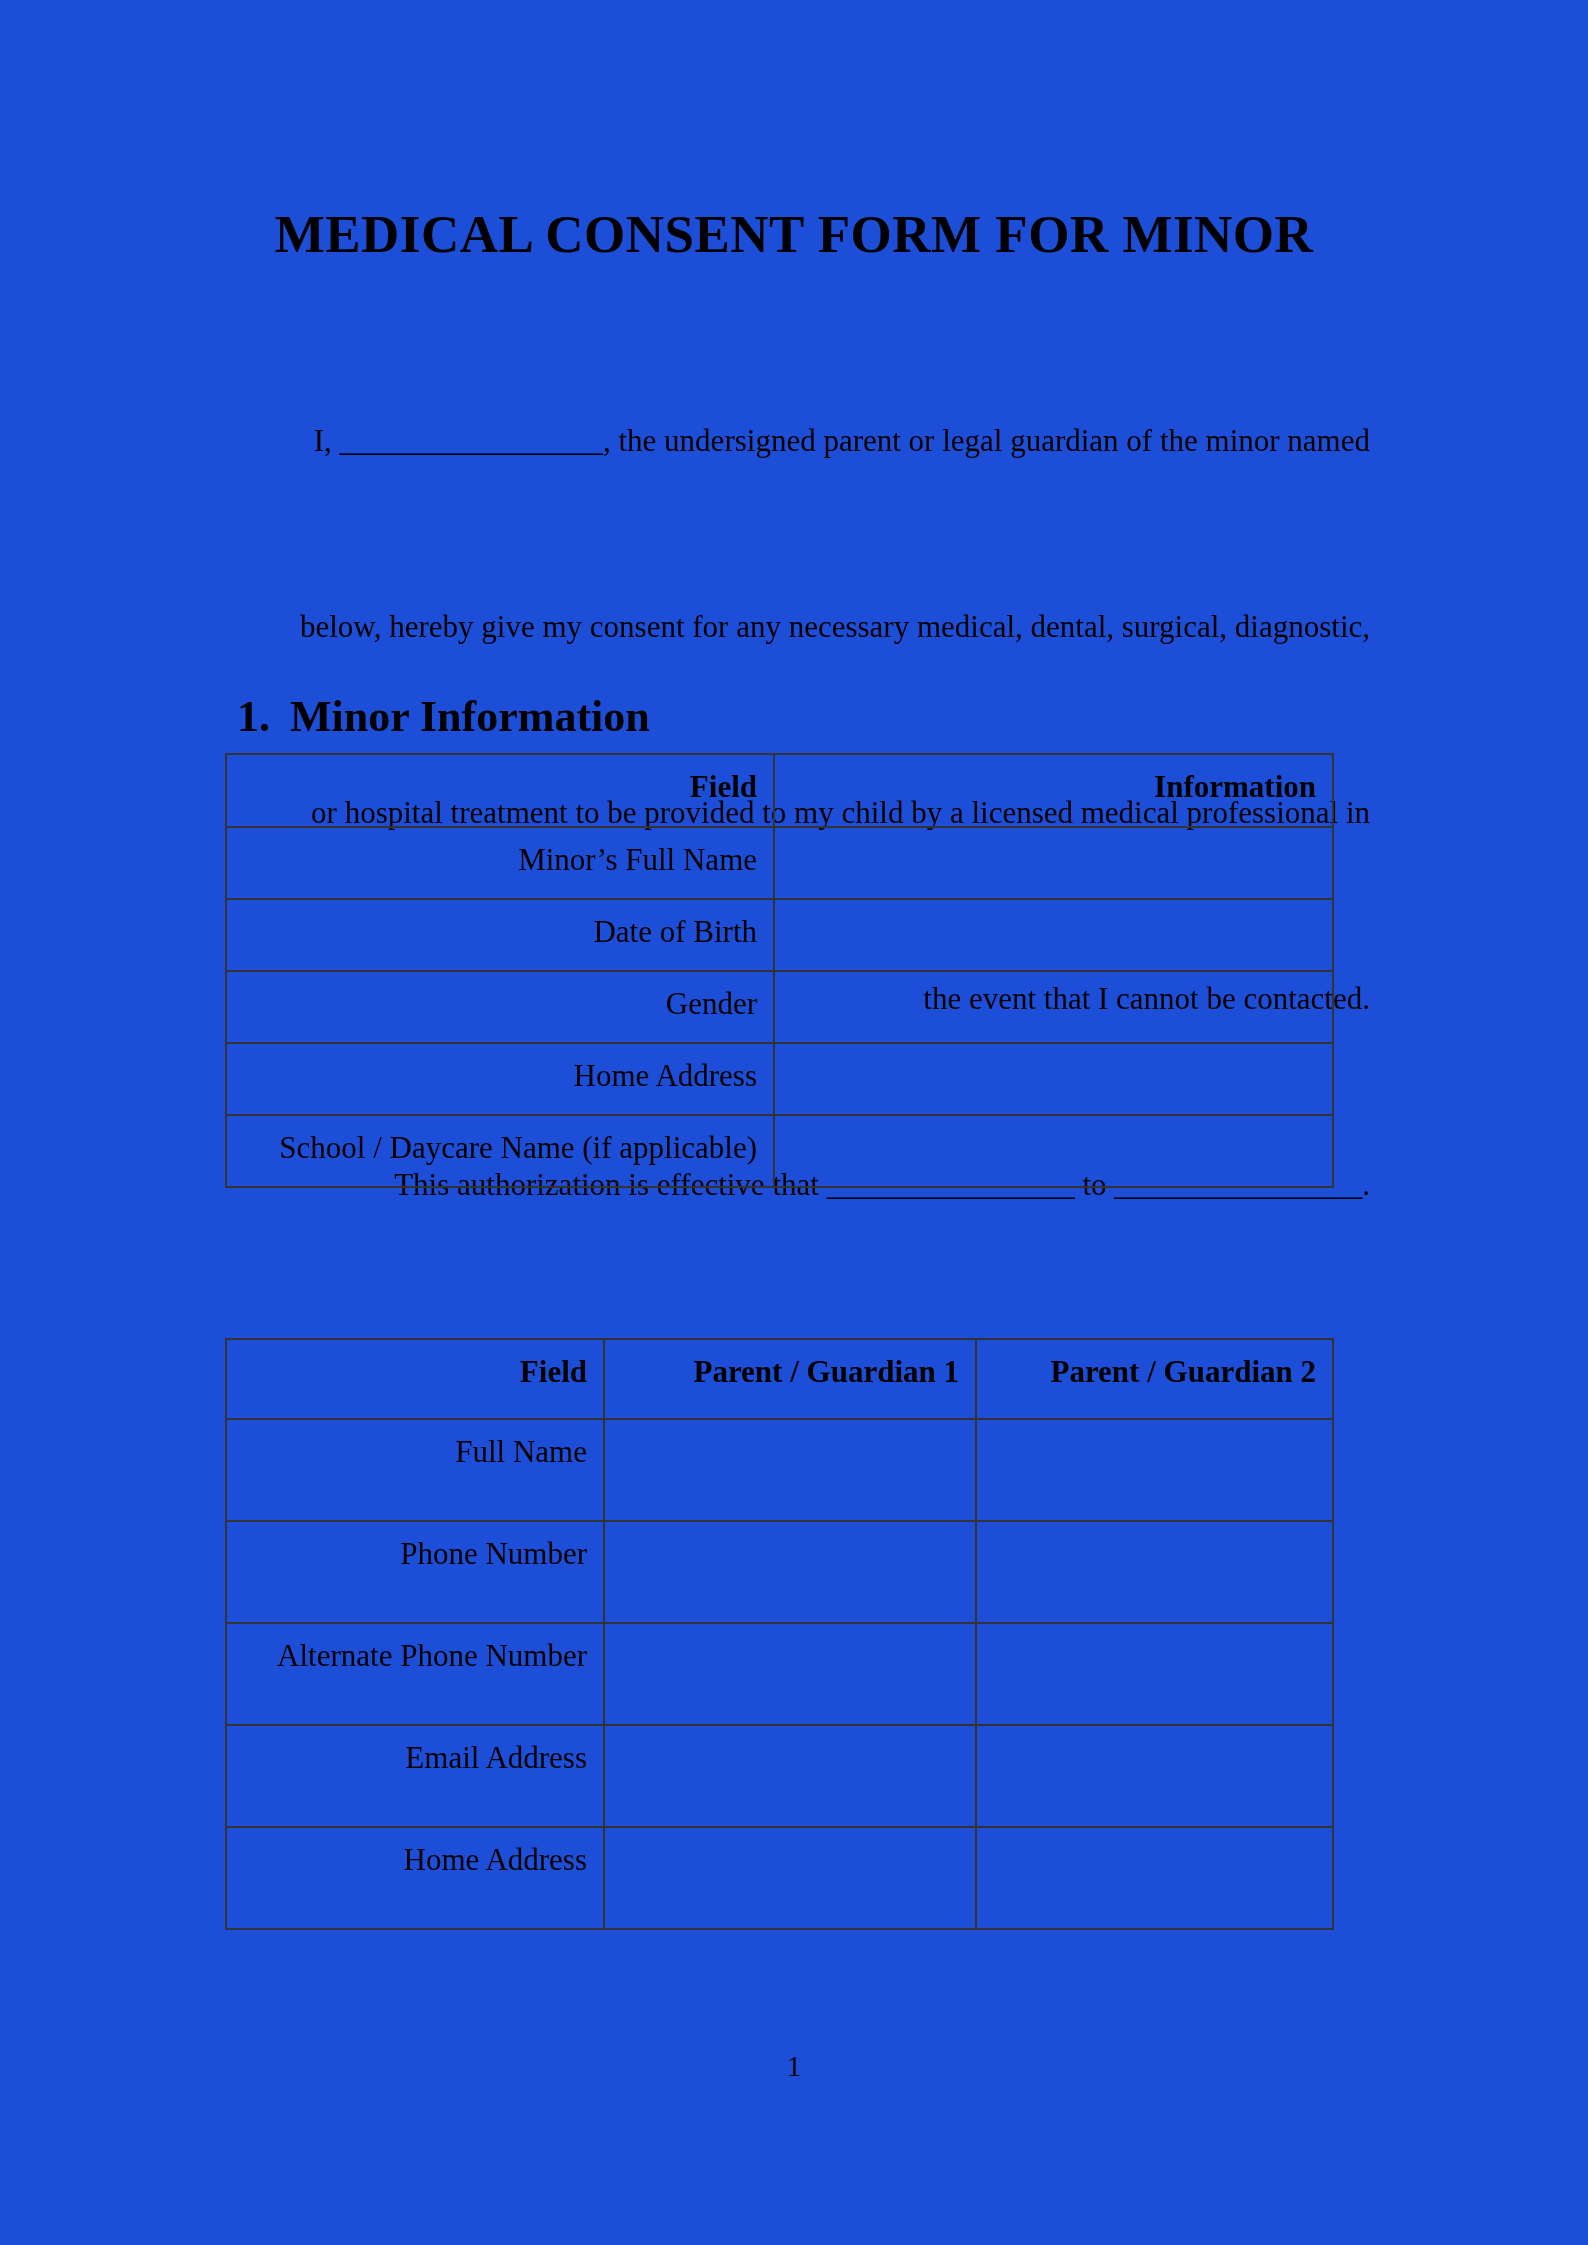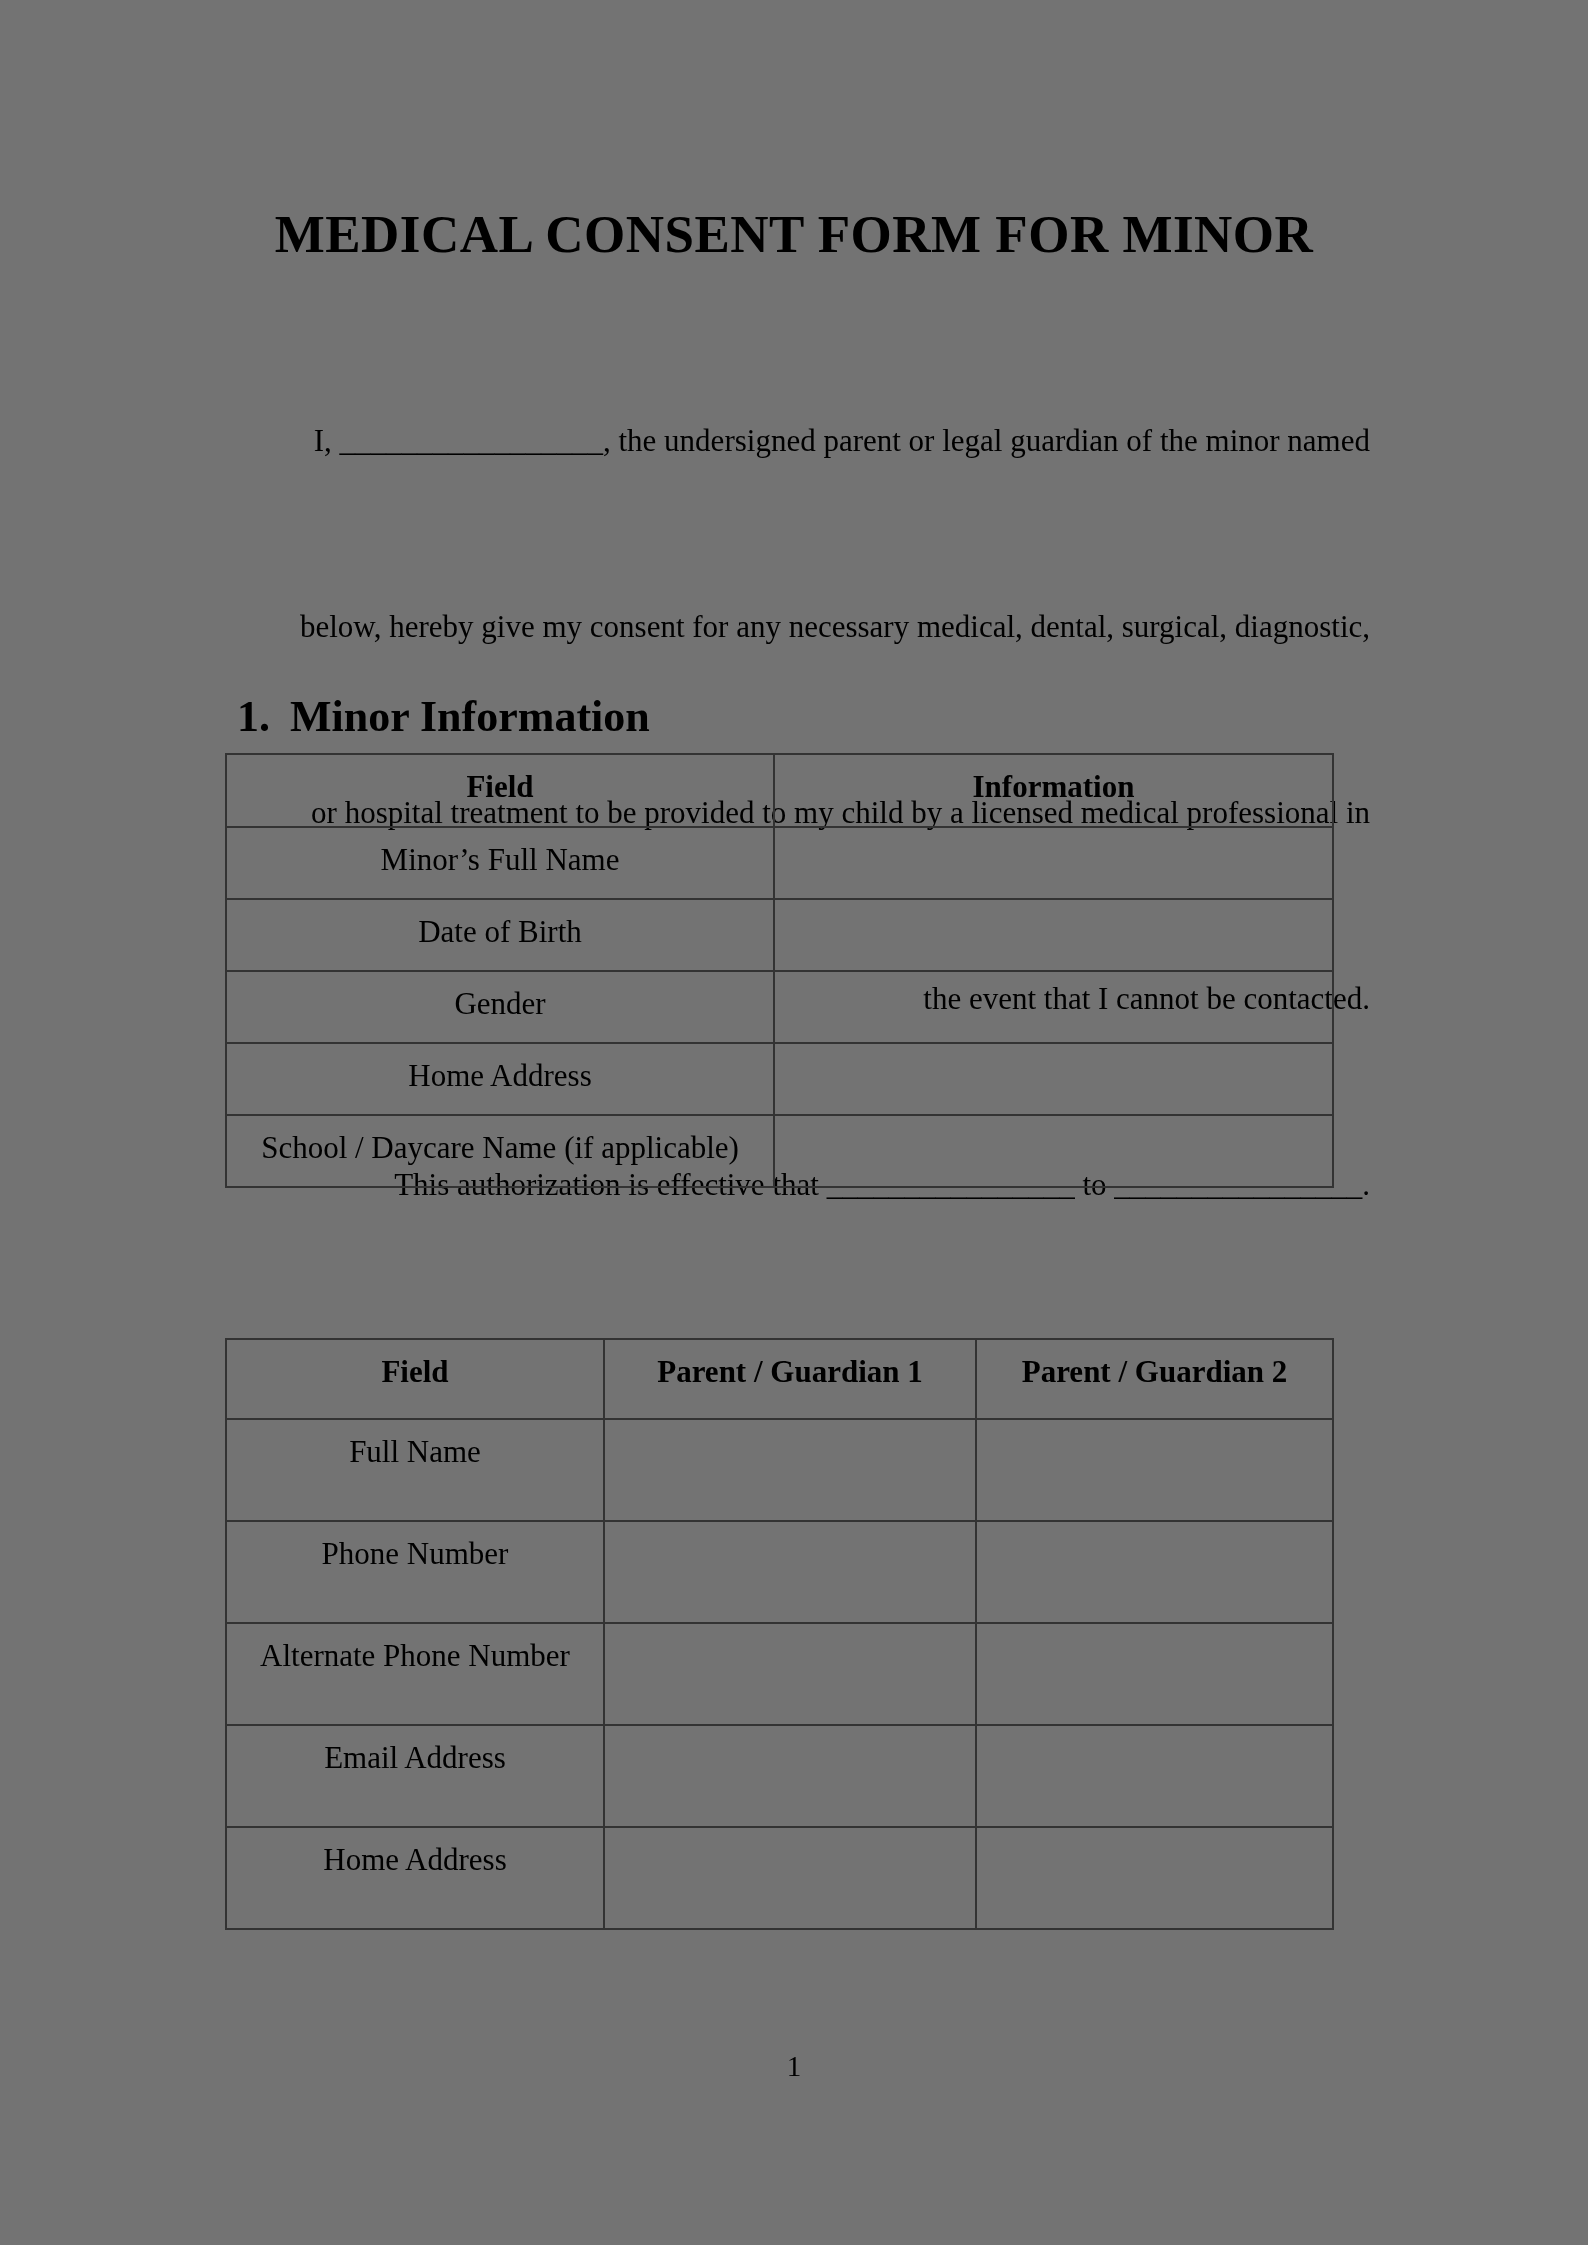--- a/index.html
+++ b/index.html
@@ -4,21 +4,21 @@
 <style>
   html, body {
     margin: 0;
     padding: 0;
     background: #ffffff;
   }
   .page {
     position: relative;
     width: 1588px;
     height: 2245px;
-    background: #737373;
+    background: #1d4ed8;
     font-family: "Liberation Serif", serif;
     color: #000000;
     overflow: hidden;
   }
   .doc-title {
     position: absolute;
     top: 204px;
     left: 0;
     width: 100%;
     margin: 0;
@@ -61,21 +61,21 @@
     width: 1107px;
   }
   table.t1 { top: 753px; }
   table.t2 { top: 1338px; }
   .doc-table th, .doc-table td {
     border: 2px solid #333333;
     padding: 10px 16px;
     vertical-align: top;
     font-size: 31px;
     line-height: 1.45;
-    text-align: center;
+    text-align: right;
     font-weight: normal;
     overflow: hidden;
     white-space: nowrap;
   }
   .doc-table th { font-weight: bold; }
   .t1 tr { height: 72px; }
   .t1 tr.head { height: 73px; }
   .t2 tr { height: 102px; }
   .t2 tr.head { height: 80px; }
   .page-num {

